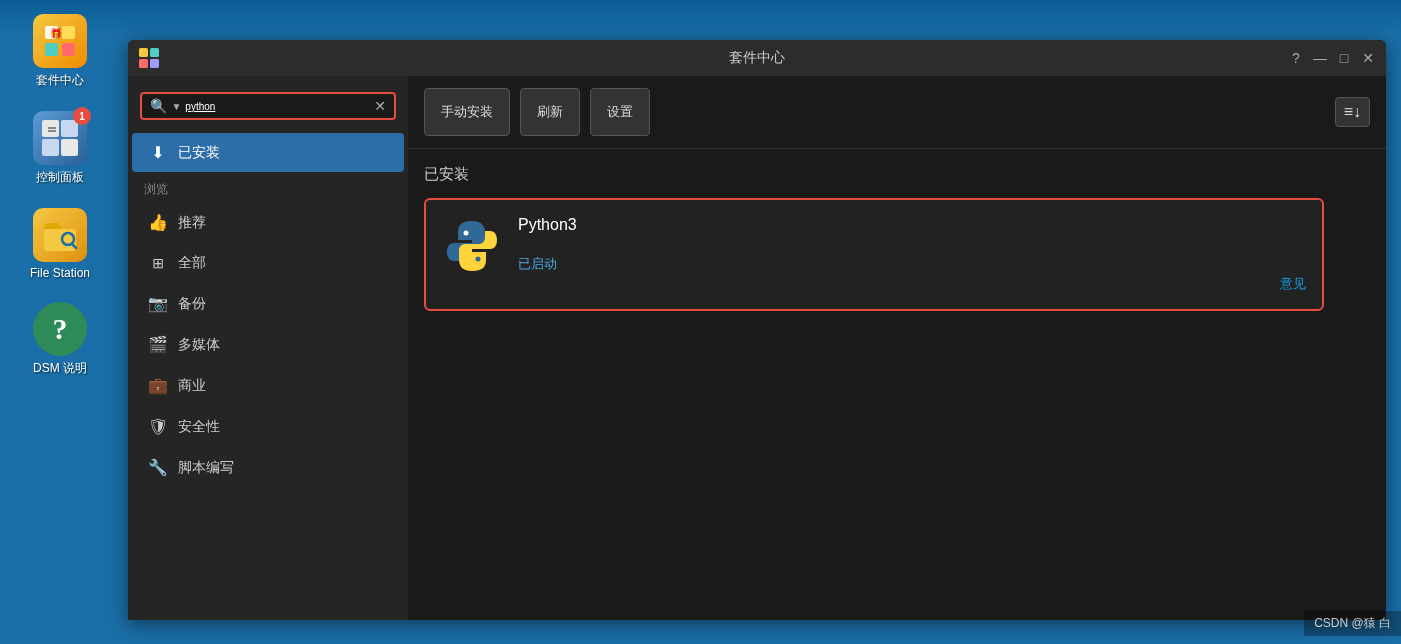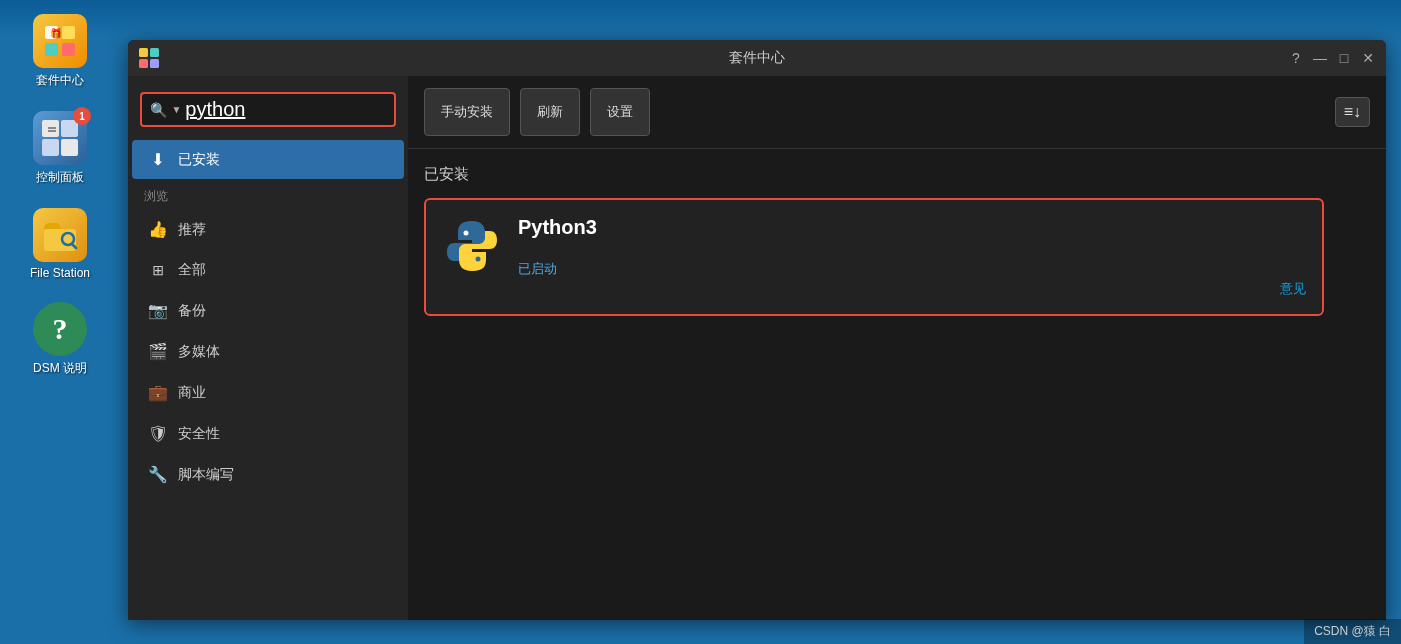--- a/index.html
+++ b/index.html
@@ -151,21 +151,21 @@
     .search-box .search-arrow {
       color: #aaa;
       font-size: 10px;
       margin-right: 4px;
     }
     .search-box input {
       background: transparent;
       border: none;
       outline: none;
       color: #fff;
-      font-size: 20px;
+      font-size: 10px;
       flex: 1;
       font-family: 'Microsoft YaHei', Arial, sans-serif;
       text-decoration: underline;
     }
     .search-box .clear-btn {
       color: #aaa;
       cursor: pointer;
       font-size: 14px;
     }
 
@@ -264,22 +264,22 @@
     .python-logo {
       width: 60px;
       height: 60px;
     }
 
     .package-info {
       flex: 1;
     }
     .package-name {
       color: #fff;
-      font-size: 20px;
-      font-weight: bold;
+      font-size: 16px;
+      font-weight: normal;
       margin-bottom: 6px;
     }
     .package-status {
       color: #4da6e0;
       font-size: 13px;
       cursor: pointer;
       margin-bottom: 2px;
       margin-top: 21px;
     }
     .package-feedback {
@@ -293,21 +293,21 @@
       color: #aaa;
       font-size: 13px;
       line-height: 1.6;
       flex: 2;
       max-width: 500px;
     }
 
     
     .bottom-bar {
       position: absolute;
-      bottom: 0;
+      bottom: 8px;
       right: 0;
       color: #ccc;
       font-size: 12px;
       padding: 4px 10px;
       background: rgba(0,0,0,0.3);
     }
 
     
     .bg-top-bar {
       position: absolute;

